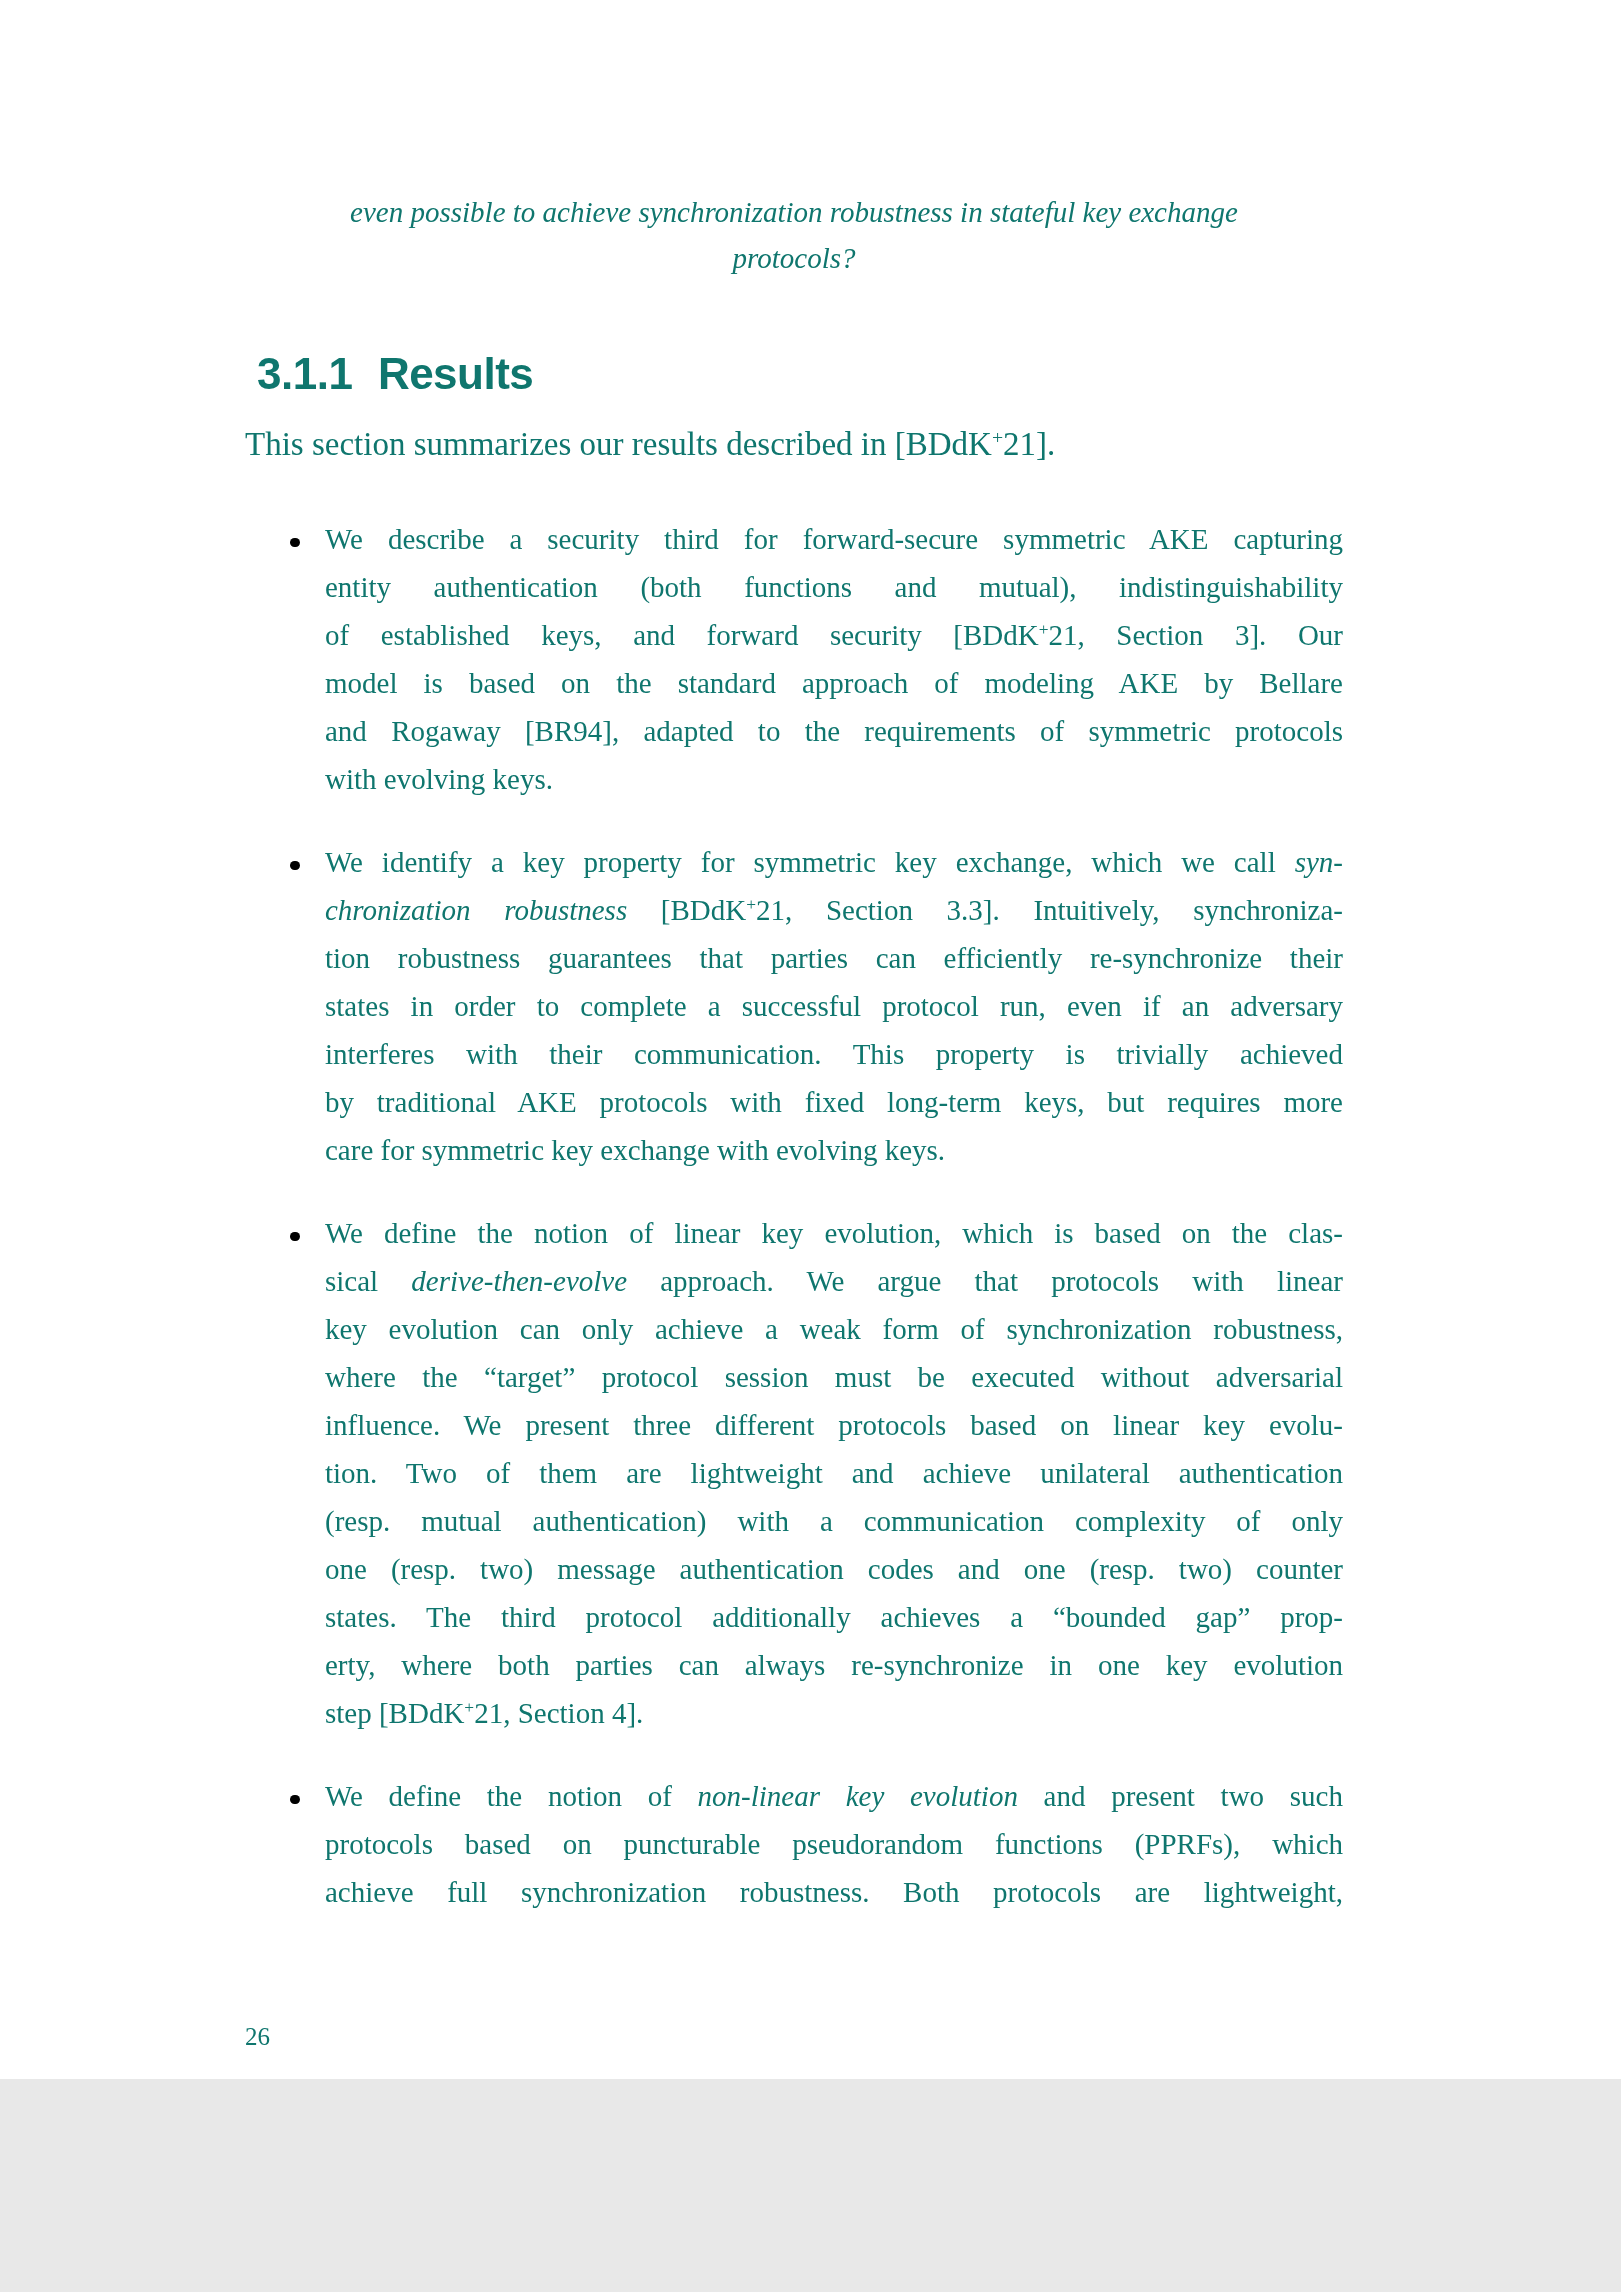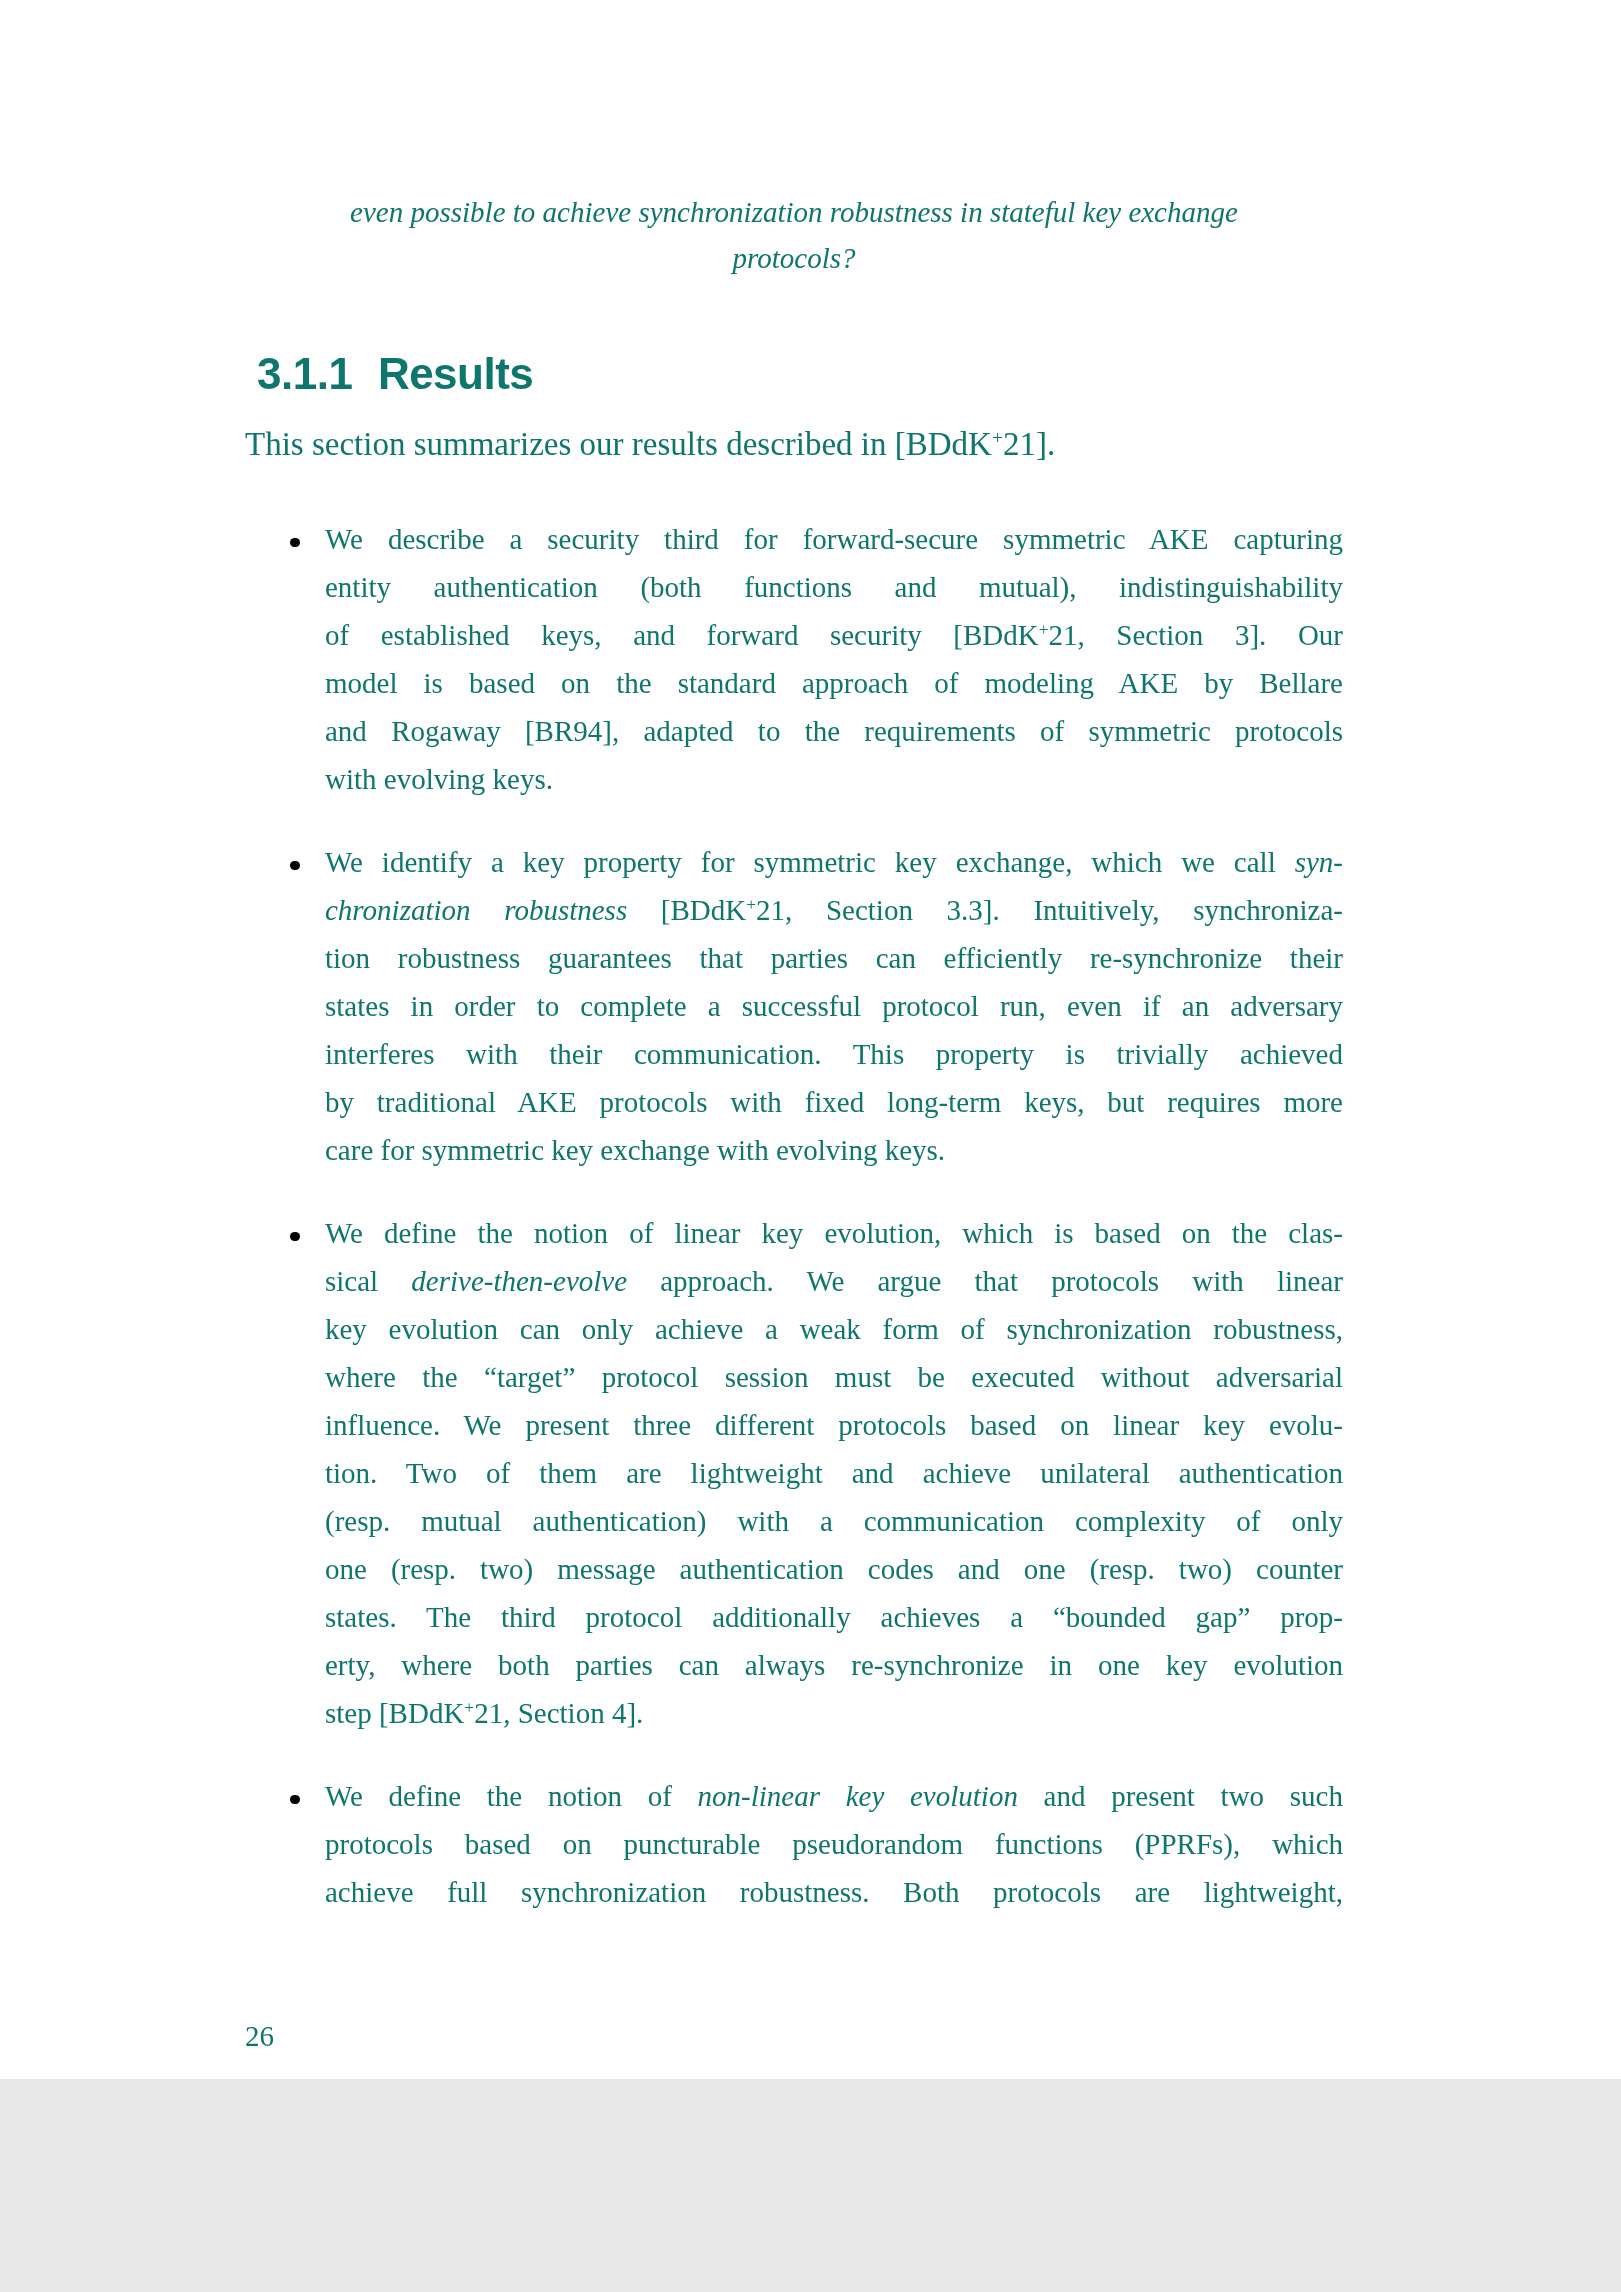--- a/index.html
+++ b/index.html
@@ -28,21 +28,21 @@
   }
   .bullets li{position:relative;padding-left:80px;margin-bottom:35px;}
   .marker{
     position:absolute;left:45px;top:22.5px;
     width:9.8px;height:9.8px;border-radius:50%;
     background:#000;
   }
   .line{text-align:justify;text-align-last:justify;}
   .line.flush{text-align-last:left;}
   sup{font-size:60%;vertical-align:baseline;position:relative;top:-0.55em;line-height:0;}
-  .pagenum{top:2020px;font-size:29px;line-height:33px;}
+  .pagenum{top:2020px;font-size:25px;line-height:33px;}
 </style>
 </head>
 <body>
 
 <div class="page">
 
   <div class="content-abs quote" id="quote">
       <div class="qline">even possible to achieve synchronization robustness in stateful key exchange</div>
       <div class="qline">protocols?</div>
     </div>

